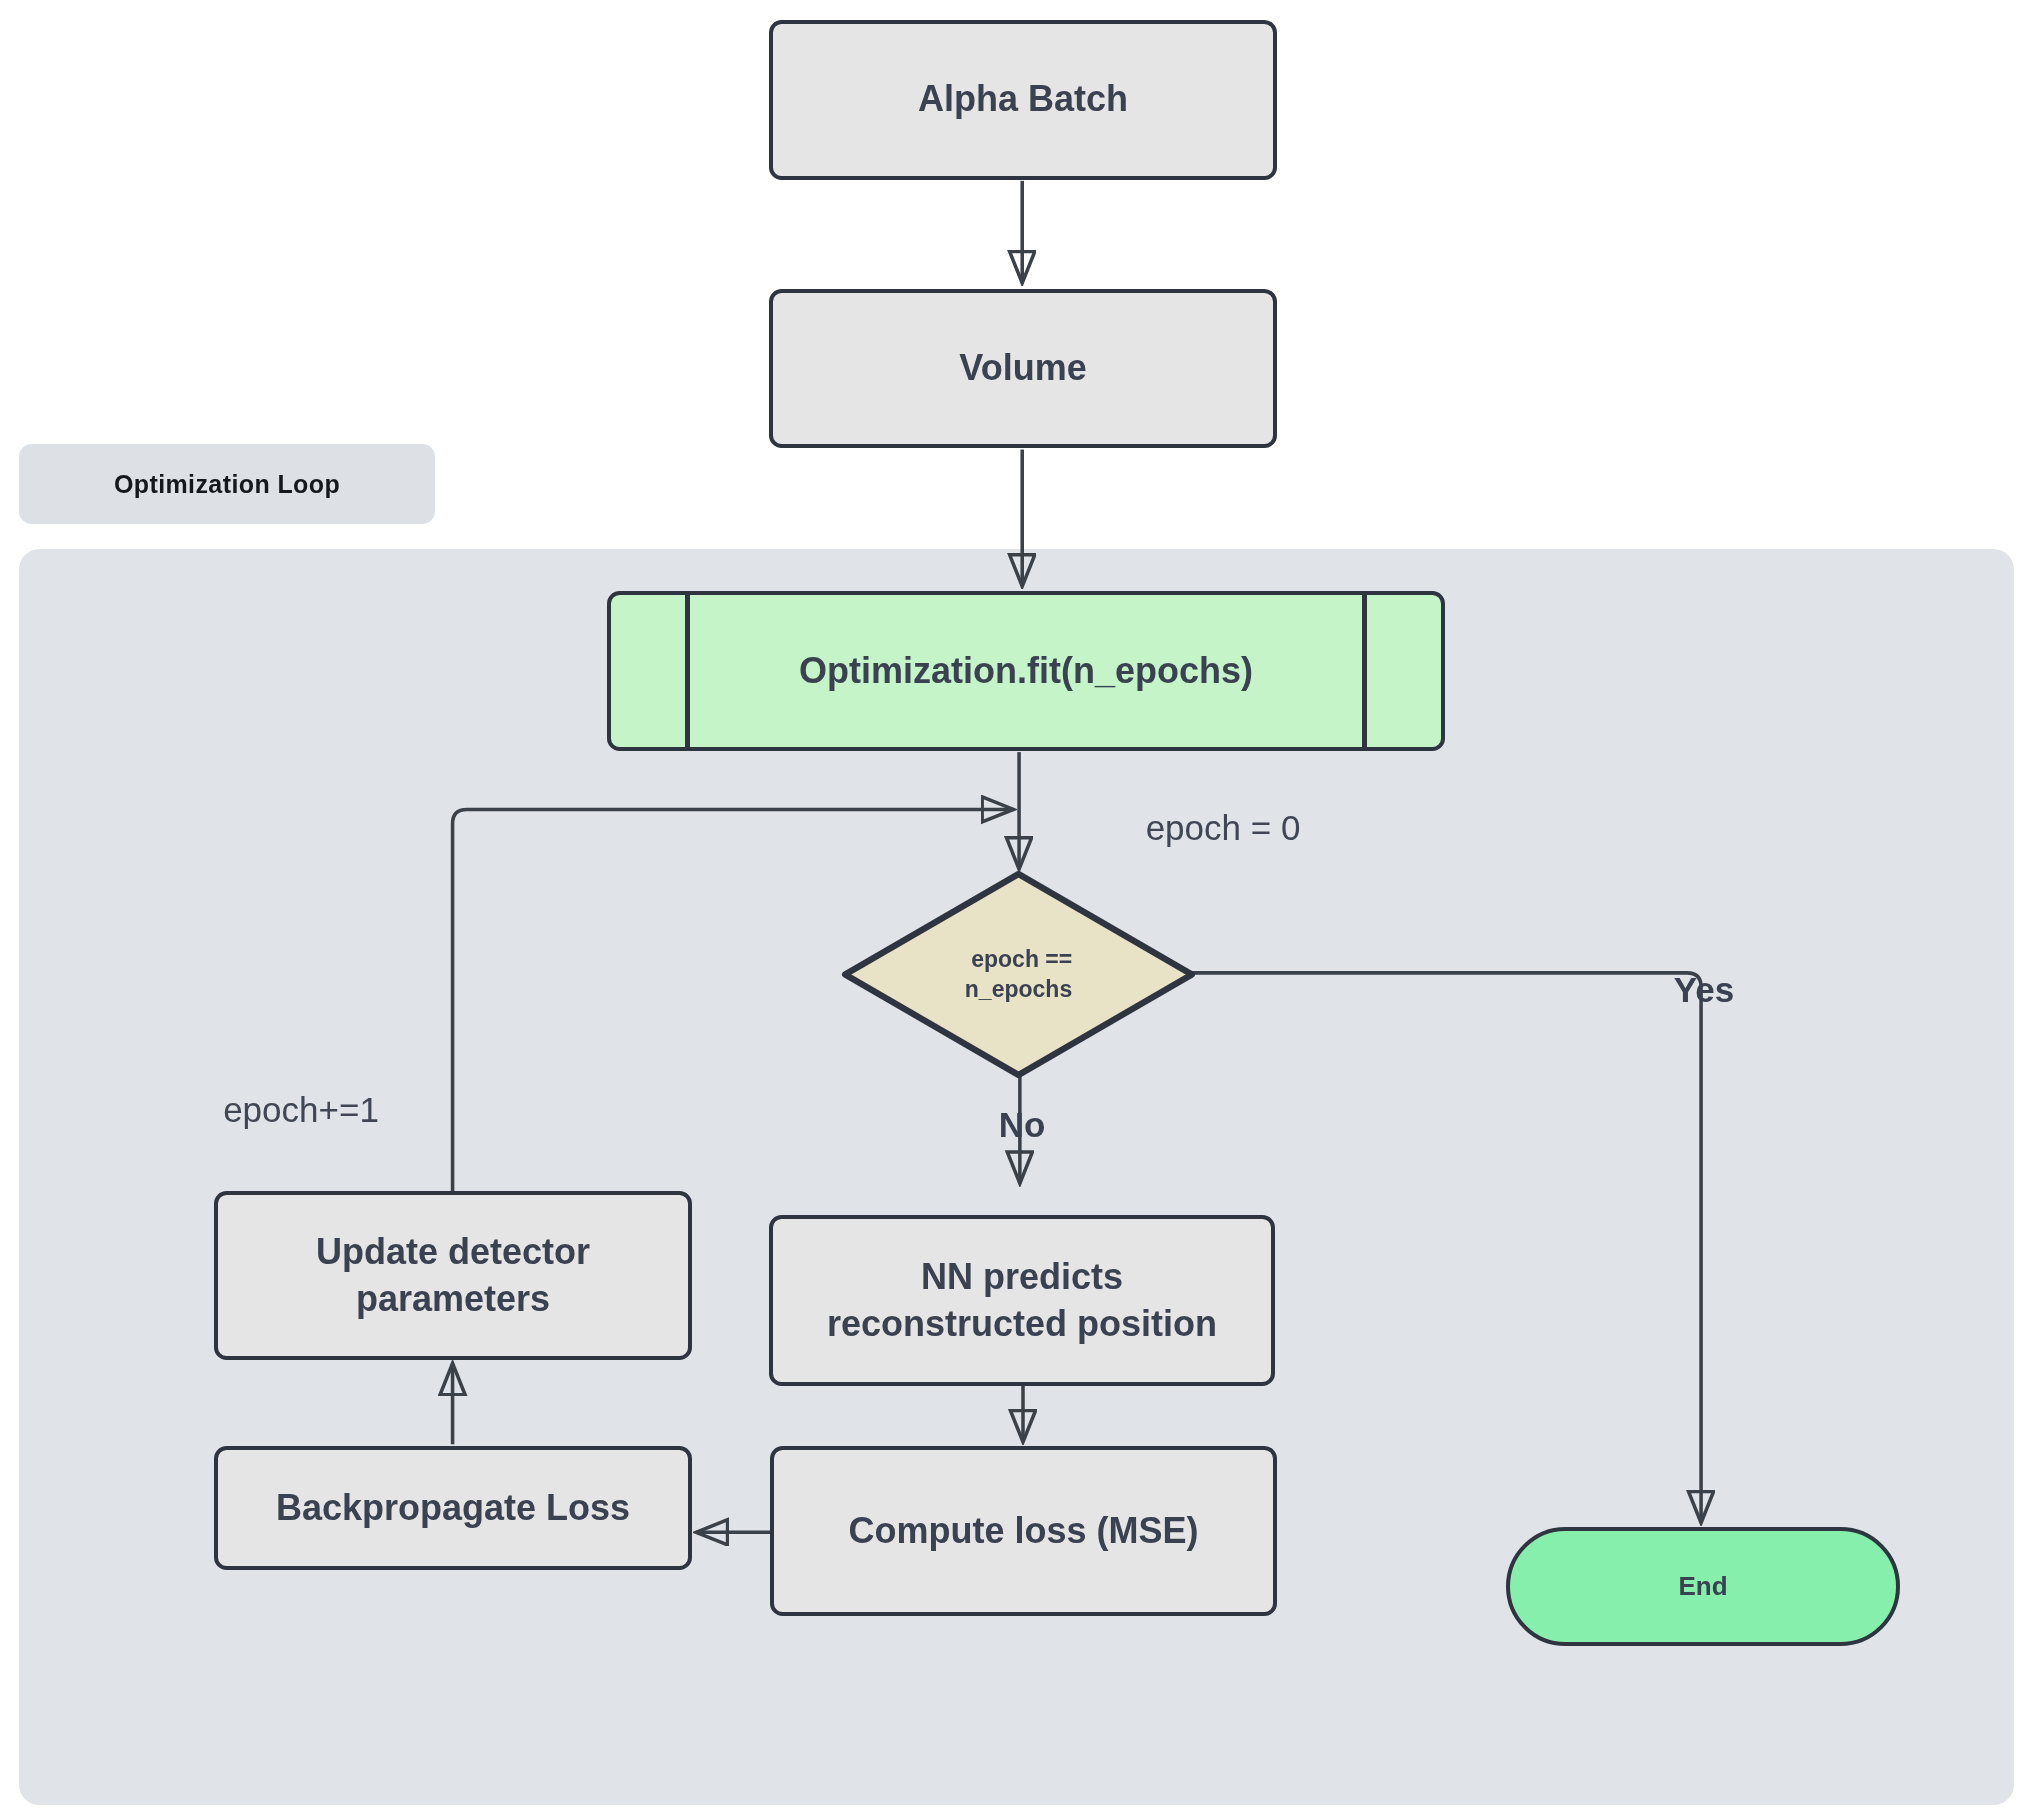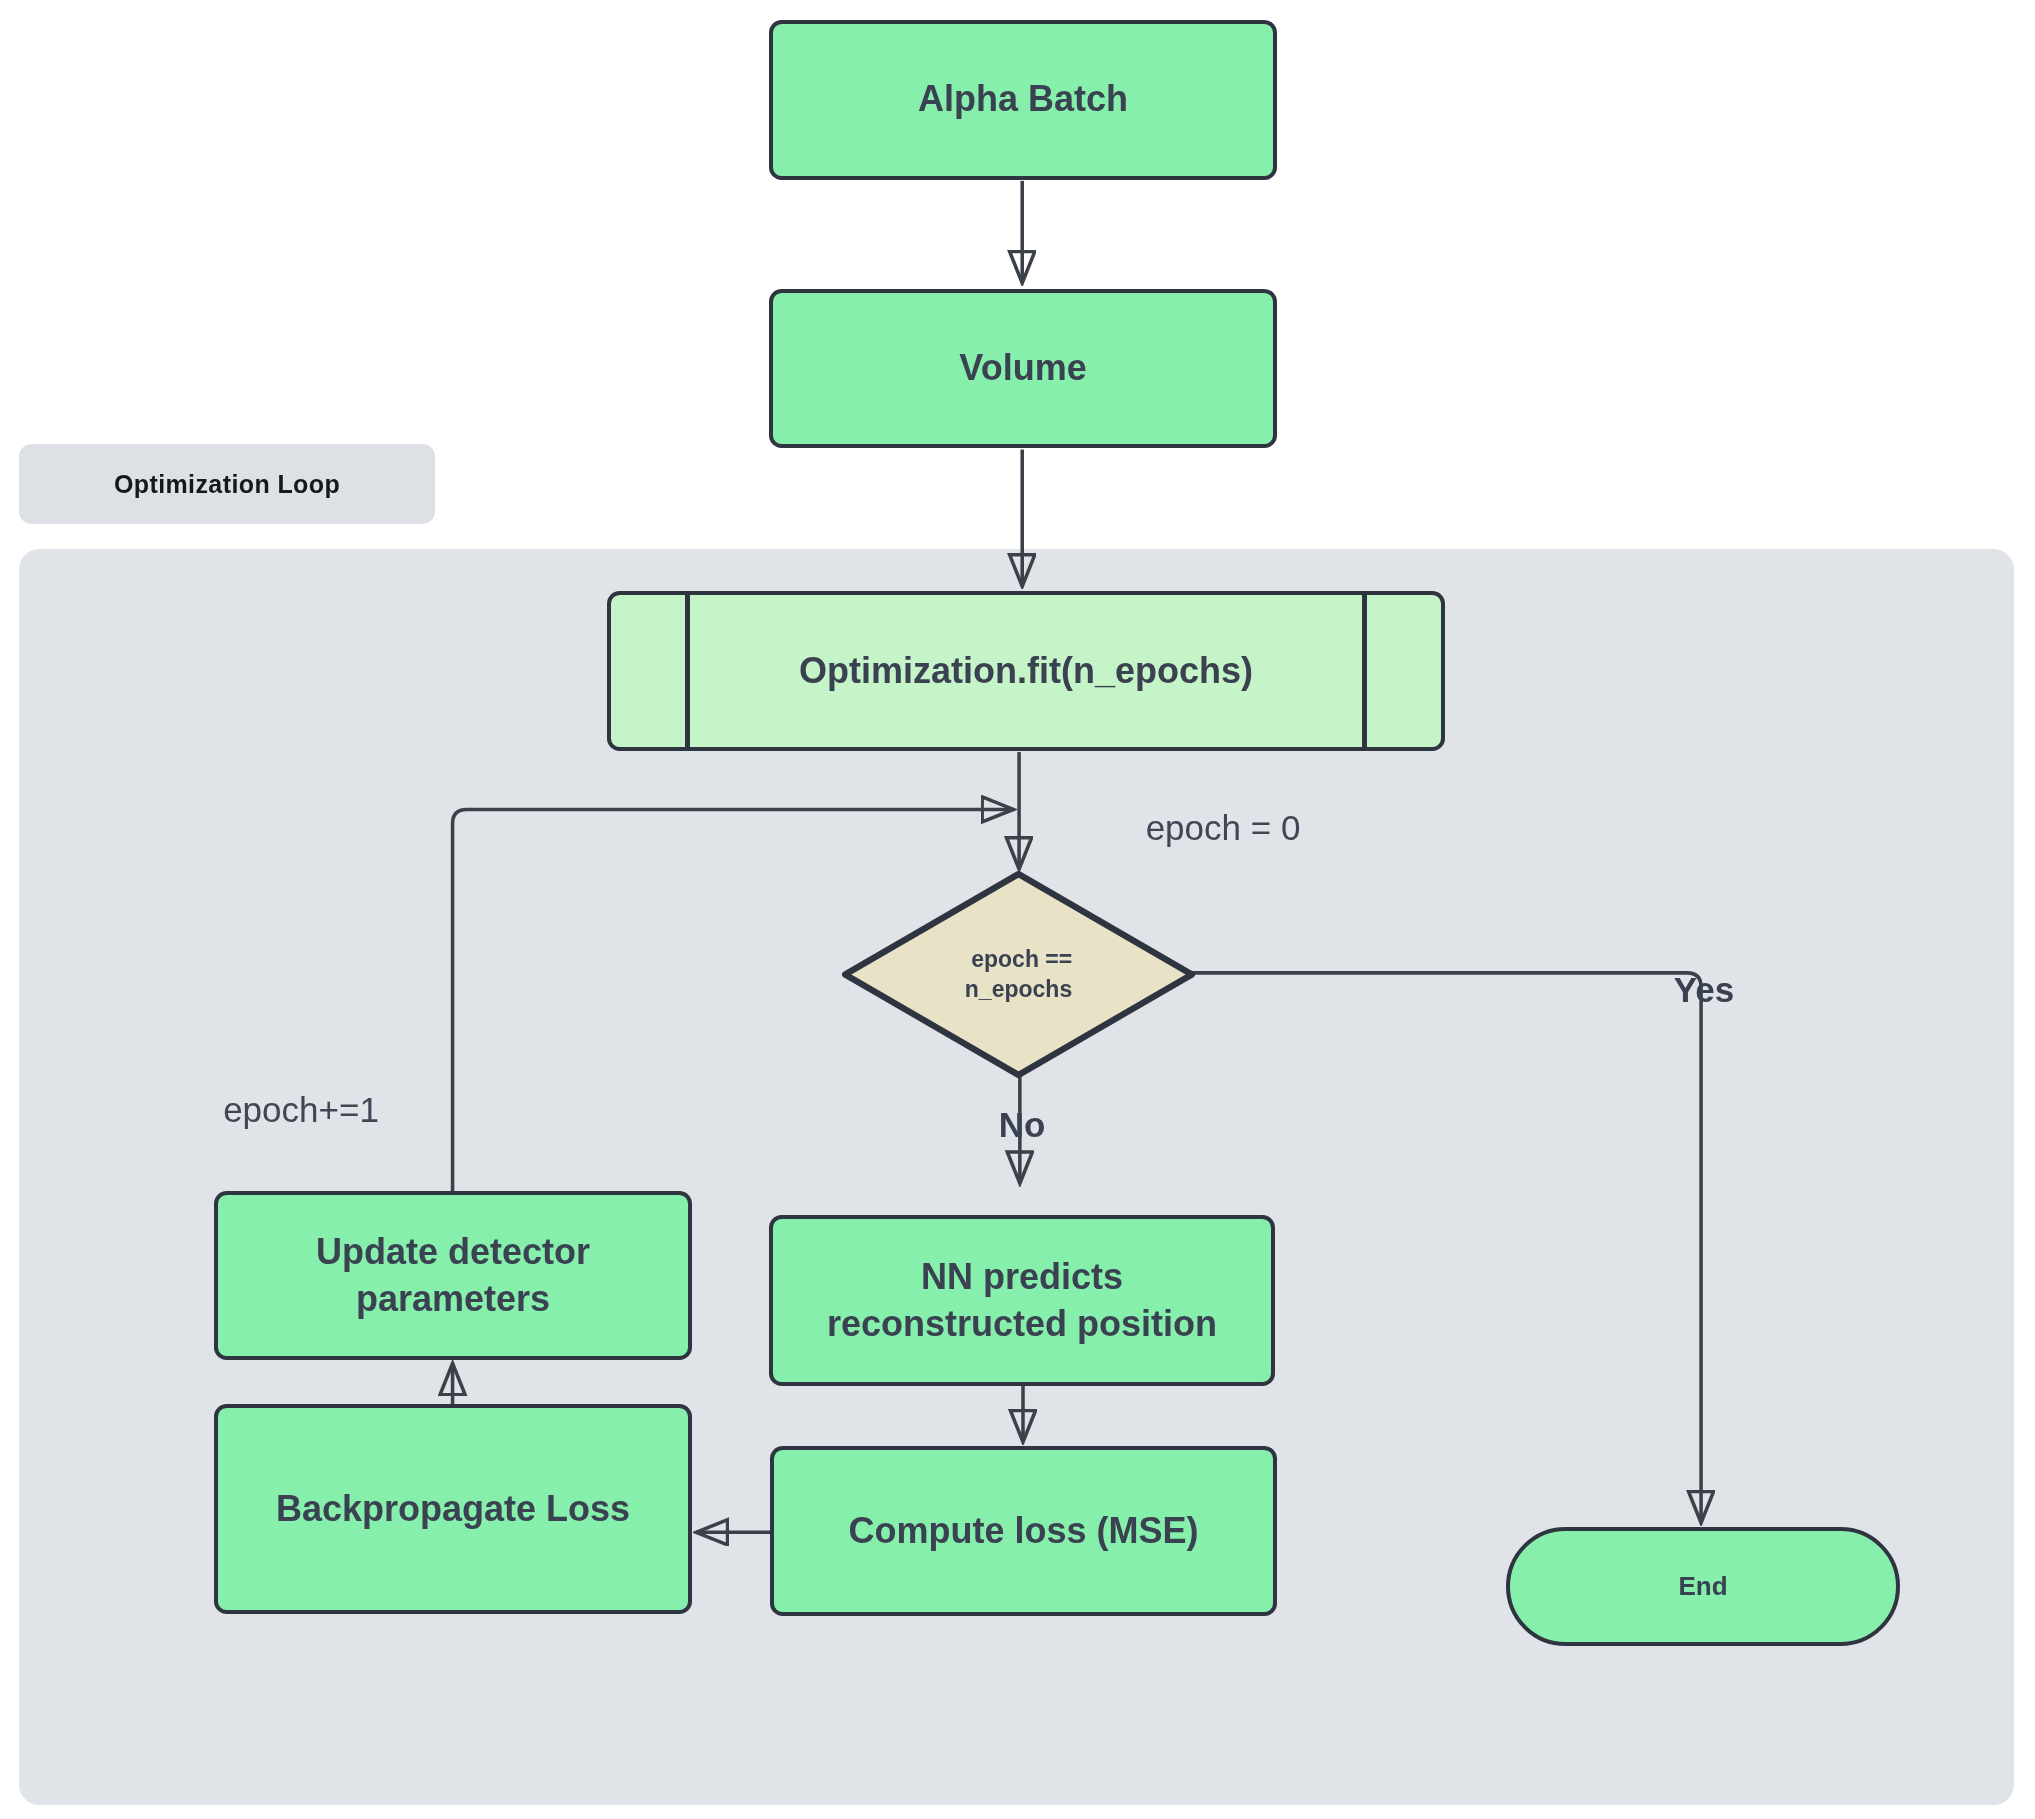--- a/index.html
+++ b/index.html
@@ -21,33 +21,33 @@
     display:flex;align-items:center;justify-content:center;
     font-size:25px;font-weight:bold;color:#15181d;
     letter-spacing:0.4px;
   }
   
   .node{
     position:absolute;
     box-sizing:border-box;
     border:4.7px solid #2e3440;
     border-radius:12.6px;
-    background:#86efac;
+    background:#e5e5e5;
     display:flex;align-items:center;justify-content:center;
     text-align:center;
     font-size:36px;font-weight:bold;color:#3a4150;
     line-height:1.3;
     white-space:pre-line;
   }
   .n-alpha   {left:769px; top:19.6px;   width:508px;height:160px;}
   .n-volume  {left:769px; top:289px;  width:508px;height:159px;}
   .n-fit     {left:607px; top:591px;  width:838px;height:160px;background:#c4f4c8;}
   .n-nn      {left:769px; top:1187px; width:506px;height:171px;margin-top:28px;}
   .n-compute {left:770px; top:1446px; width:507px;height:170px;}
-  .n-backprop{left:214px; top:1404px; width:478px;height:210px;}
+  .n-backprop{left:214px; top:1446px; width:478px;height:124px;}
   .n-update  {left:214px; top:1191px; width:478px;height:169px;}
   .n-end{
     left:1506px;top:1527px;width:394px;height:119px;
     border-radius:63px;background:#86efac;font-size:26px;
   }
   
   .sub-bar{
     position:absolute;top:0;bottom:0;width:4.7px;background:#2e3440;
   }
   .sub-bar.left{left:74px;}

